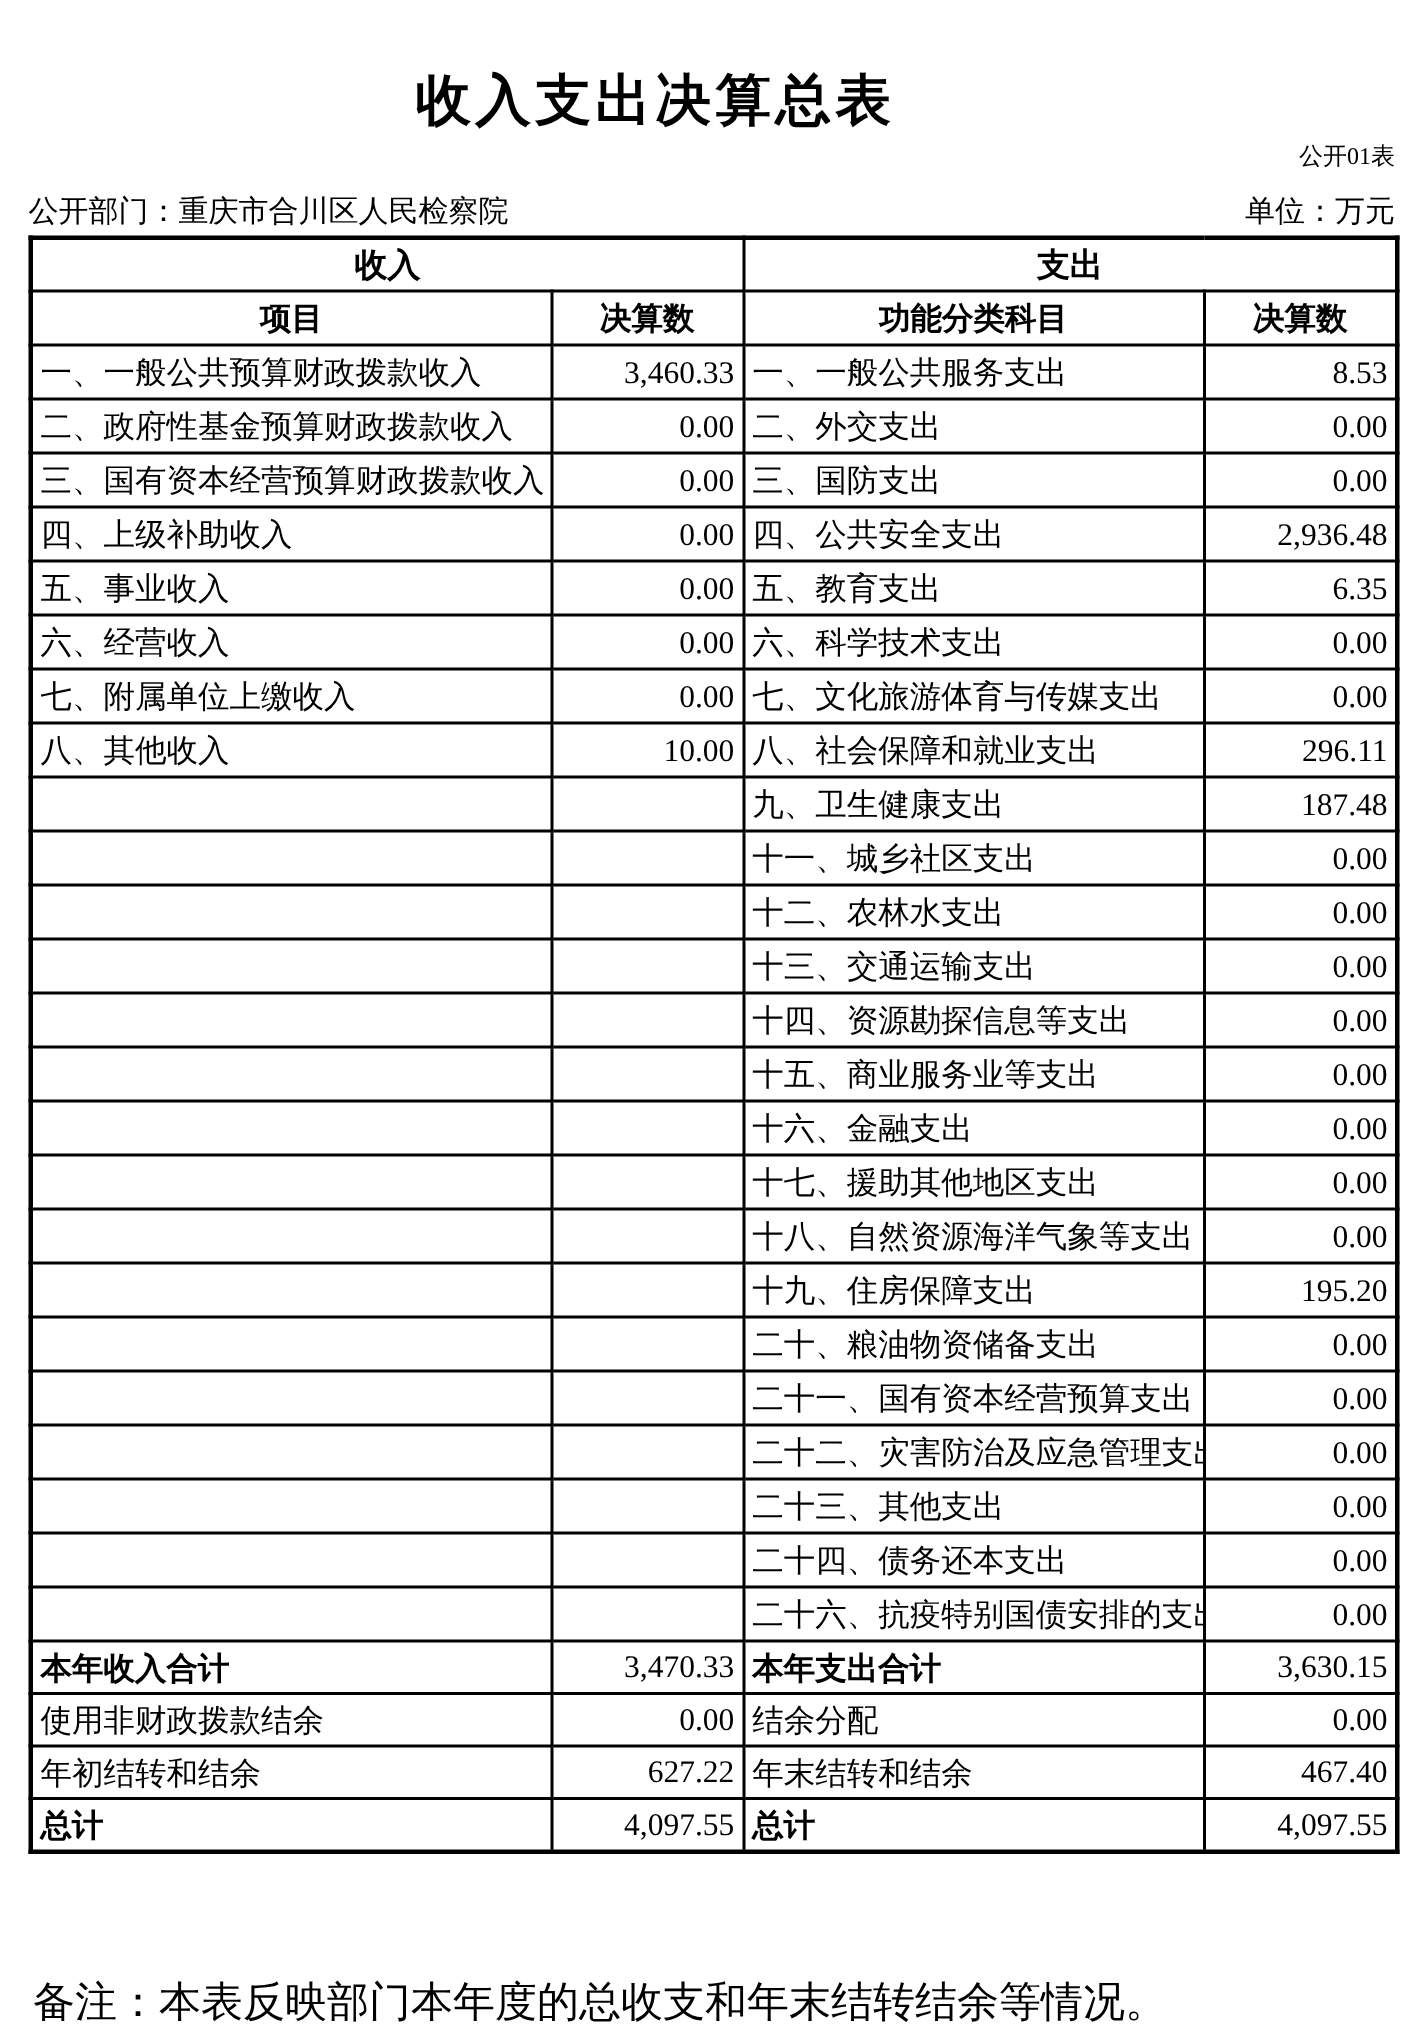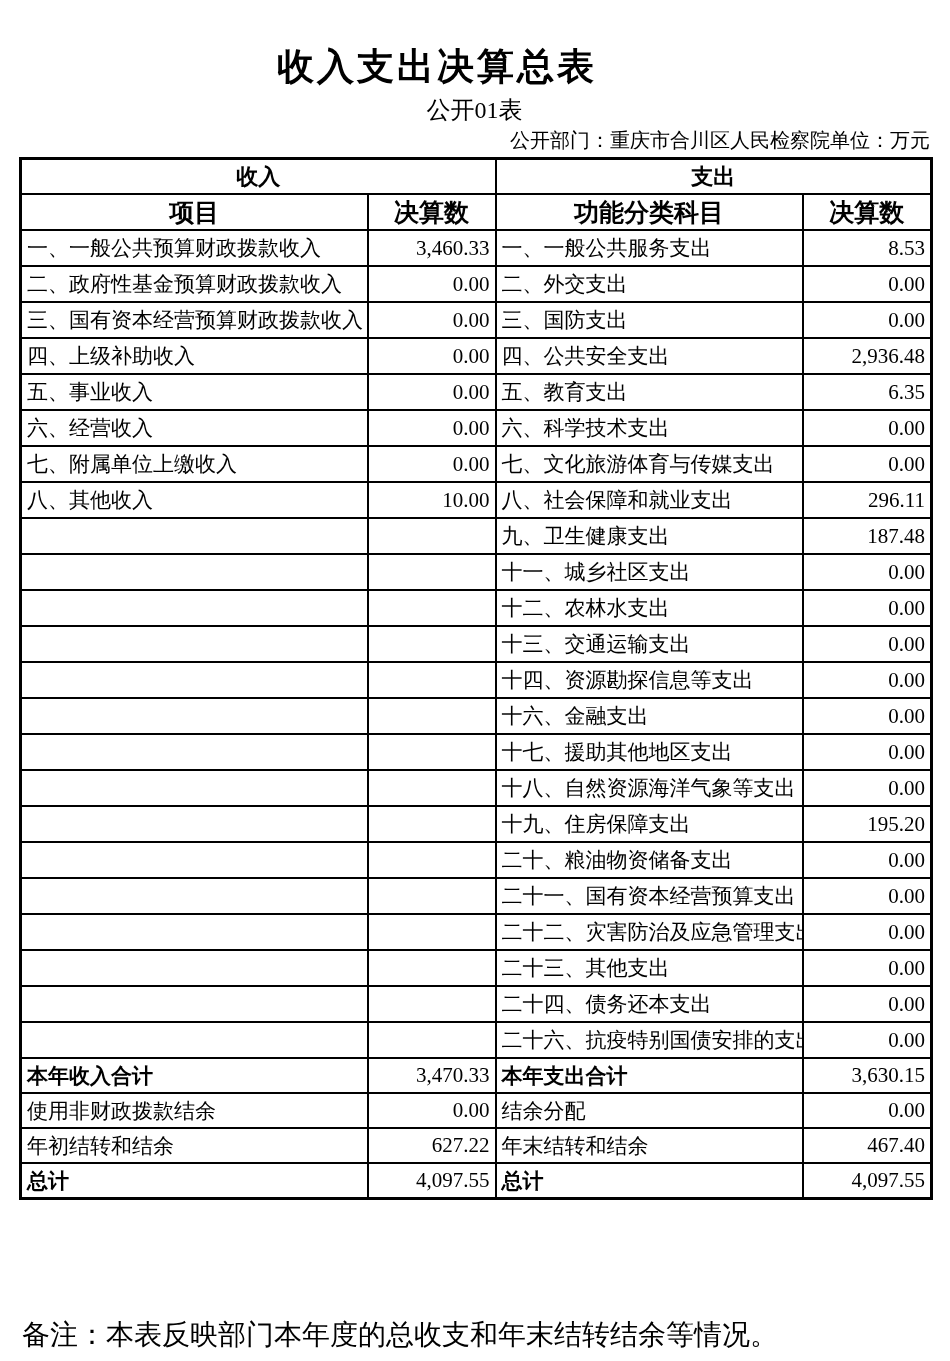--- a/index.html
+++ b/index.html
@@ -10,46 +10,46 @@
     position: relative; overflow: hidden;
   }
   .page-title {
     position: absolute; top: 42px; left: 0; width: 874px;
     margin: 0; text-align: center;
     font-size: 37px; font-weight: bold; letter-spacing: 3px;
     font-family: "Liberation Serif", "DejaVu Serif", serif;
   }
   .table-code {
     position: absolute; top: 94px; left: 19px; width: 911px;
-    text-align: center; font-size: 24px;
+    text-align: right; font-size: 16px;
   }
   .meta-row {
     position: absolute; top: 127px; left: 19px; width: 911px;
-    display: flex; justify-content: flex-end;
+    display: flex; justify-content: space-between;
     font-size: 20px;
   }
   table.main {
     position: absolute; top: 157px; left: 19px;
     width: 911px; border-collapse: collapse; table-layout: fixed;
     border: 3px solid #000;
   }
   th, td {
     border: 2px solid #000;
     font-size: 21px;
     padding: 0 5px;
     overflow: hidden; white-space: nowrap;
     vertical-align: middle;
   }
   tr.section-row th {
     height: 33px; font-size: 22px; font-weight: bold;
     text-align: center;
     font-family: "Liberation Sans", "DejaVu Sans", sans-serif;
   }
   tr.col-head-row th {
-    height: 34px; font-size: 25px; font-weight: bold;
+    height: 34px; font-size: 21px; font-weight: bold;
     text-align: center;
     font-family: "Liberation Sans", "DejaVu Sans", sans-serif;
   }
   tbody.body-rows td { height: 34px; }
   tbody.summary-rows td { height: 33px; }
   td.item { text-align: left; }
   td.num  { text-align: right; }
   td.label { text-align: left; }
   tr.emph td.label {
     font-weight: bold;
@@ -166,20 +166,26 @@
       </tr>
       <tr>
         <td class="item"></td>
         <td class="num"></td>
         <td class="item">十四、资源勘探信息等支出</td>
         <td class="num">0.00</td>
       </tr>
       <tr>
         <td class="item"></td>
         <td class="num"></td>
+        <td class="item">十五、商业服务业等支出</td>
+        <td class="num">0.00</td>
+      </tr>
+      <tr>
+        <td class="item"></td>
+        <td class="num"></td>
         <td class="item">十六、金融支出</td>
         <td class="num">0.00</td>
       </tr>
       <tr>
         <td class="item"></td>
         <td class="num"></td>
         <td class="item">十七、援助其他地区支出</td>
         <td class="num">0.00</td>
       </tr>
       <tr>

